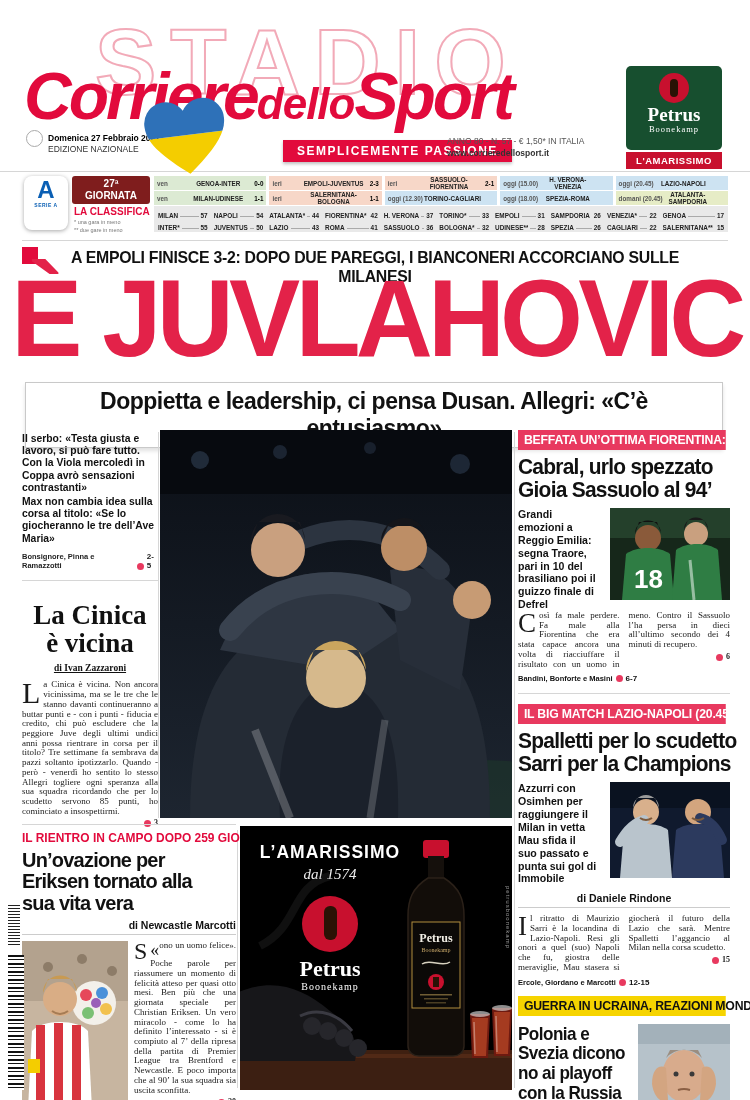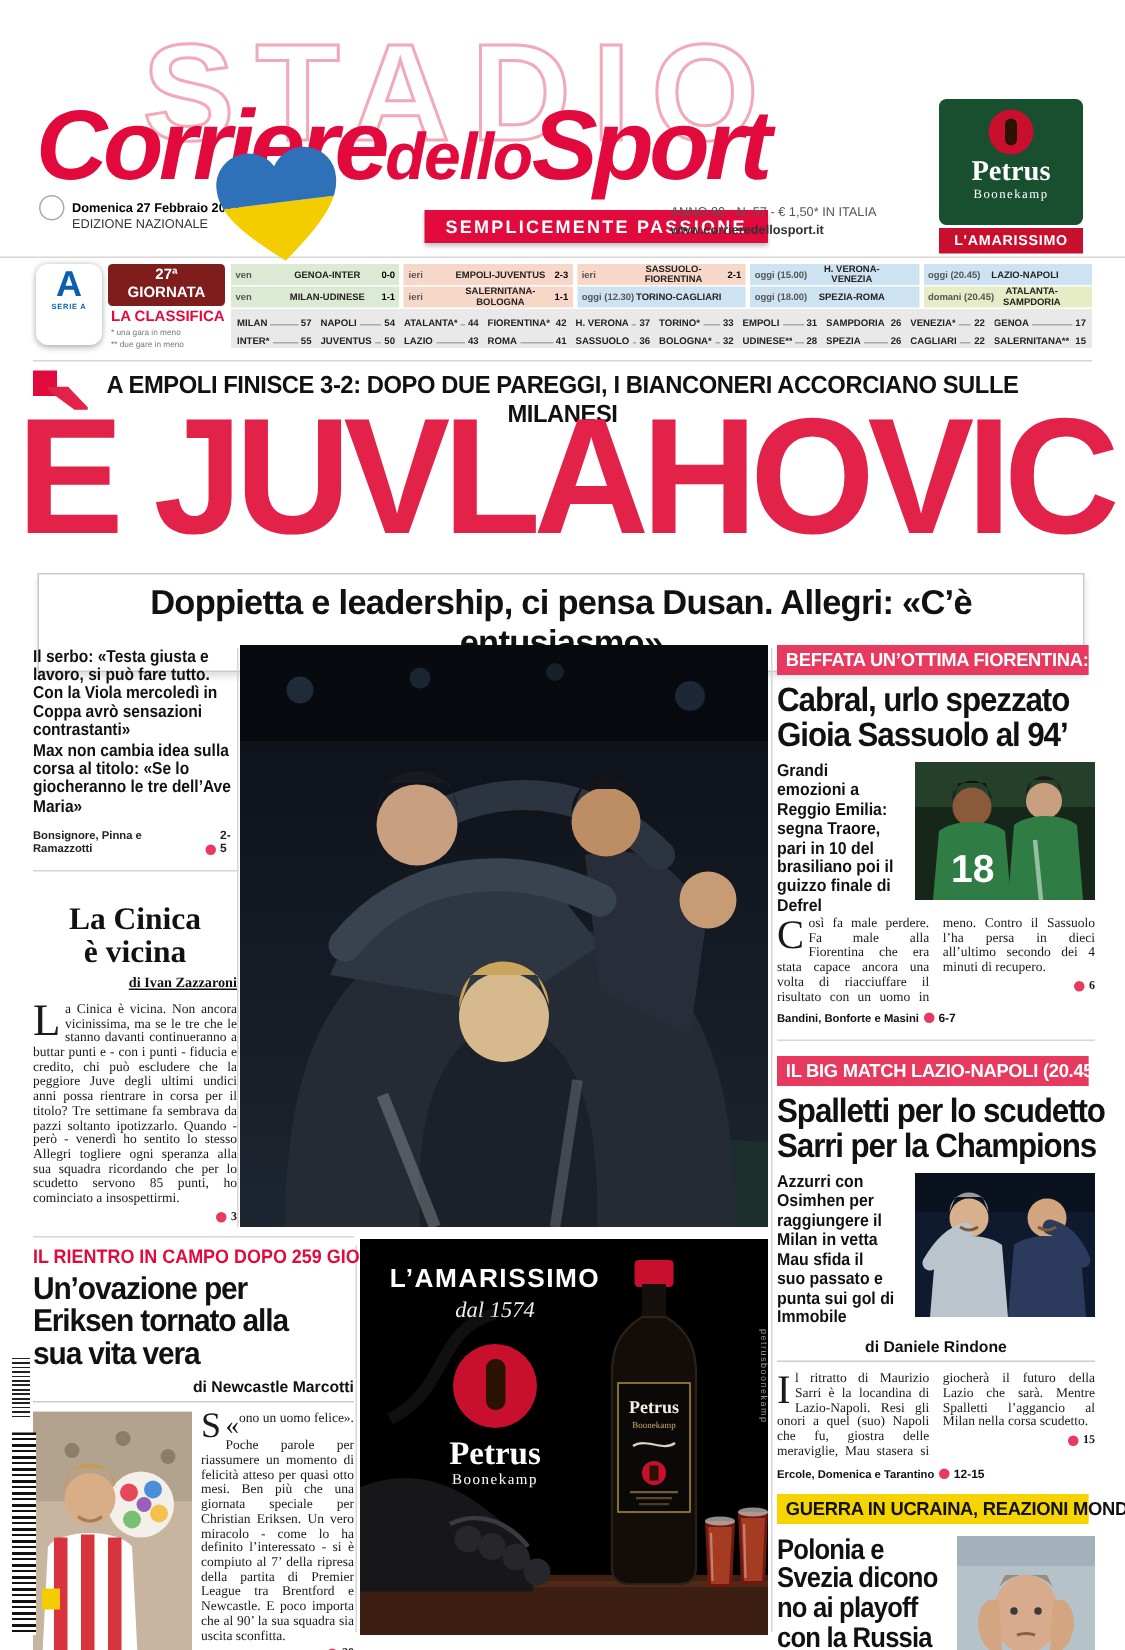--- a/index.html
+++ b/index.html
@@ -71,22 +71,22 @@
            padding:5px 4px;letter-spacing:-.5px;}
 
   
   .col-left{position:absolute;left:22px;top:432px;width:136px;}
   .summary{font-weight:800;font-size:11.5px;line-height:1.06;transform:scaleX(.9);transform-origin:0 0;width:112%;}
   .summary p{margin:0 0 2px;}
   .mini-byline{font-size:7.5px;font-weight:700;color:#222;margin-top:8px;display:flex;align-items:flex-end;gap:3px;}
   .pref-dot{display:inline-block;width:7px;height:7px;border-radius:50%;background:#e8395f;}
   .pref-num{font-weight:900;font-size:8px;}
   .divider{height:1px;background:#d6d6d6;margin:10px 0;}
-  .edi-title{font-family:"Liberation Serif",serif;font-weight:700;font-size:21px;line-height:1.05;text-align:center;margin-top:20px;}
-  .edi-author{font-family:"Liberation Serif",serif;font-weight:700;font-size:9.5px;text-align:right;
+  .edi-title{font-family:"Liberation Serif",serif;font-weight:700;font-size:27px;line-height:1.05;text-align:center;margin-top:20px;}
+  .edi-author{font-family:"Liberation Serif",serif;font-weight:700;font-size:9.5px;text-align:center;
               text-decoration:underline;margin:6px 0 7px;}
   .serif-body{font-family:"Liberation Serif",serif;font-size:9px;line-height:1.08;text-align:justify;color:#1a1a1a;}
   .dc{float:left;font-family:"Liberation Serif",serif;font-weight:400;font-size:27px;line-height:.82;
       margin:1px 3px 0 0;}
   .page-end{display:flex;justify-content:flex-end;align-items:center;gap:3px;margin-top:3px;}
 
   
   .eriksen{position:absolute;left:22px;top:830px;width:214px;}
   .red-kicker-text{color:#e20a3c;font-weight:900;font-size:13px;transform:scaleX(.92);transform-origin:0 0;white-space:nowrap;}
   .eri-head{font-weight:900;font-size:21px;line-height:1.02;letter-spacing:-.8px;transform:scaleX(.95);
@@ -602,21 +602,21 @@
     </div>
     <div class="story-author">di Daniele Rindone</div>
     <div class="serif-body twocol">
       <span class="dc">I</span><span>l ritratto di Maurizio Sarri è la locandina di Lazio-Napoli. Resi gli onori a quel (suo) Napoli che fu, giostra delle meraviglie, Mau stasera si giocherà il futuro della Lazio che sarà. Mentre Spalletti l’aggancio al Milan nella corsa scudetto.</span>
       <span class="page-end">
           <span class="pref-dot"></span>
           <span class="pref-num">15</span>
         </span>
     </div>
     <div class="story-byline">
-      <span>Ercole, Domenica e Tarantino</span>
+      <span>Ercole, Giordano e Marcotti</span>
       <span class="pref-dot"></span>
       <span class="pref-num">12-15</span>
     </div>
 
     <div class="gap"></div>
 
     <div class="bar-kicker yellow">GUERRA IN UCRAINA, REAZIONI MONDIALI</div>
     <div class="lead-flex" style="margin-top:8px;">
       <div style="flex:1;">
         <div style="font-weight:900;font-size:19px;line-height:1.04;letter-spacing:-.6px;transform:scaleX(.9);transform-origin:0 0;width:110%;">Polonia e Svezia dicono no ai playoff con la Russia Abramovic lascia</div>

